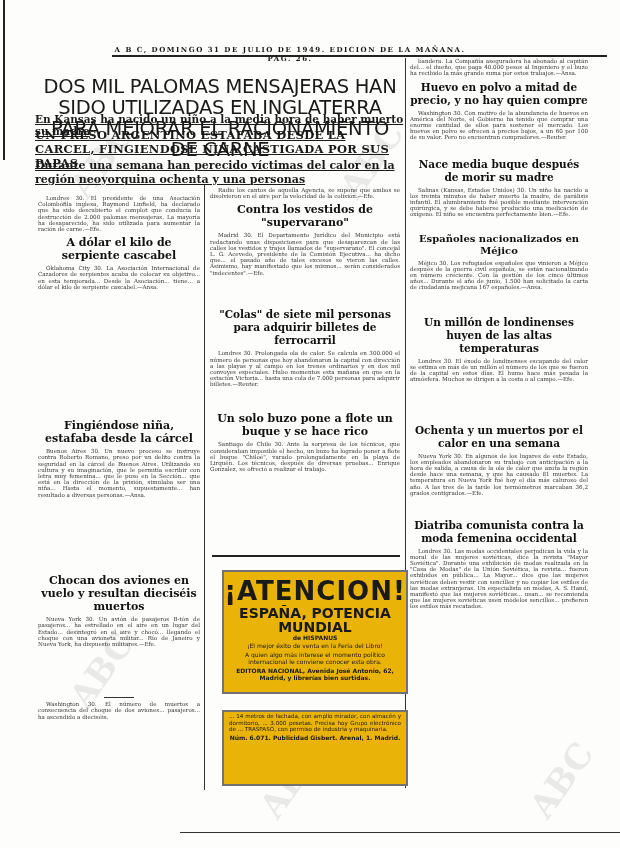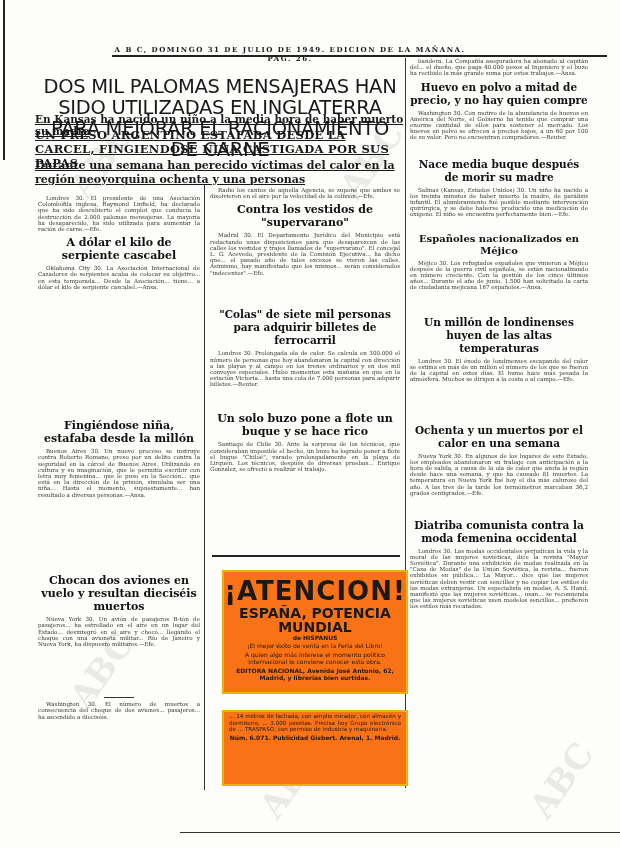--- a/index.html
+++ b/index.html
@@ -10,21 +10,21 @@
   .mastrule{position:absolute;left:112px;top:55px;width:495px;border-top:2px solid #222;}
   .headline{position:absolute;left:35px;top:76px;width:370px;text-align:center;font-family:"DejaVu Sans",sans-serif;font-size:19.5px;line-height:21px;letter-spacing:-0.3px;font-weight:normal;}
   .sub{position:absolute;text-align:left;font-weight:bold;text-decoration:underline;}
   .sub1{left:35px;top:113px;width:370px;font-size:10.5px;}
   .sub2{left:35px;top:128px;width:370px;font-size:11.5px;line-height:14px;letter-spacing:0.3px;}
   .sub3{left:35px;top:159px;width:370px;font-size:11px;line-height:14px;}
   .col{position:absolute;font-size:5.6px;line-height:6.2px;text-align:justify;color:#333;}
   .col p{margin:0;text-indent:8px;}
   .h{font-family:"DejaVu Serif",serif;font-weight:bold;color:#111;text-align:center;margin:4px 0 3px 0;}
   .vrule{position:absolute;border-left:1px solid #333;}
-  .ad{position:absolute;border:2px solid #eab308;background:#f97316;text-align:center;font-family:"DejaVu Sans",sans-serif;}
+  .ad{position:absolute;border:2px solid #737373;background:#eab308;text-align:center;font-family:"DejaVu Sans",sans-serif;}
   .ad .big{font-weight:bold;}
   .wm{position:absolute;font-family:"DejaVu Serif",serif;color:rgba(0,0,0,0.08);font-size:34px;transform:rotate(-55deg);font-weight:bold;}
   .hr{position:absolute;border-top:1px solid #333;}
 </style>
 </head>
 <body>
 
 <div class="page">
   <div class="leftrule"></div>
 
@@ -42,21 +42,21 @@
   <div class="sub sub2">UN PRESO ARGENTINO ESTAFABA DESDE LA CARCEL, FINGIENDOSE NIÑA CASTIGADA POR SUS PAPAS</div>
   <div class="sub sub3">Durante una semana han perecido víctimas del calor en la región neoyorquina ochenta y una personas</div>
 
   <div class="vrule" style="left:405px;top:58px;height:730px;"></div>
   <div class="vrule" style="left:204px;top:185px;height:605px;"></div>
 
   <div class="col" style="left:38px;top:195px;width:162px;">
     <p>Londres 30. El presidente de una Asociación Colombófila inglesa, Raymond Linfield, ha declarado que ha sido descubierto el complot que conducía la destrucción de 2.000 palomas mensajeras. La mayoría ha desaparecido, ha sido utilizada para aumentar la ración de carne.—Efe.</p>
     <div class="h" style="font-size:11px;line-height:13px;">A dólar el kilo de serpiente cascabel</div>
     <p style="height:150px;overflow:hidden;">Oklahoma City 30. La Asociación Internacional de Cazadores de serpientes acaba de colocar su objetivo... en esta temporada... Desde la Asociación... tiene... a dólar el kilo de serpiente cascabel.—Ansa.</p>
-    <div class="h" style="font-size:11px;line-height:13px;">Fingiéndose niña, estafaba desde la millón</div>
+    <div class="h" style="font-size:11px;line-height:13px;">Fingiéndose niña, estafaba desde la cárcel</div>
     <p style="height:122px;overflow:hidden;">Buenos Aires 30. Un nuevo proceso se instruye contra Roberto Romano, preso por un delito contra la seguridad en la cárcel de Buenos Aires. Utilizando su cultura y su imaginación, que le permitía escribir con letra muy femenina... que le puso en la Sección... que está en la dirección de la prisión, simulaba ser una niña... Hasta el momento, supuestamente... han resultado a diversas personas.—Ansa.</p>
     <div class="h" style="font-size:11px;line-height:13px;">Chocan dos aviones en vuelo y resultan dieciséis muertos</div>
     <p style="height:78px;overflow:hidden;">Nueva York 30. Un avión de pasajeros B-tón de pasajeros... ha estrellado en el aire en un lugar del Estado... desintegró en el aire y chocó... llegando el choque con una avioneta militar... Río de Janeiro y Nueva York, ha dispuesto militares.—Efe.</p>
     <div style="width:30px;margin:3px auto;border-top:1px solid #333;"></div>
     <p>Washington 30. El número de muertos a consecuencia del choque de dos aviones... pasajeros... ha ascendido a dieciséis.</p>
   </div>
 
   <div class="col" style="left:210px;top:187px;width:190px;">
     <p>Radio los cantos de aquella Agencia, se supone que ambos se disolvieron en el aire por la velocidad de la colisión.—Efe.</p>
     <div class="h" style="font-size:11px;line-height:13px;">Contra los vestidos de "supervarano"</div>

